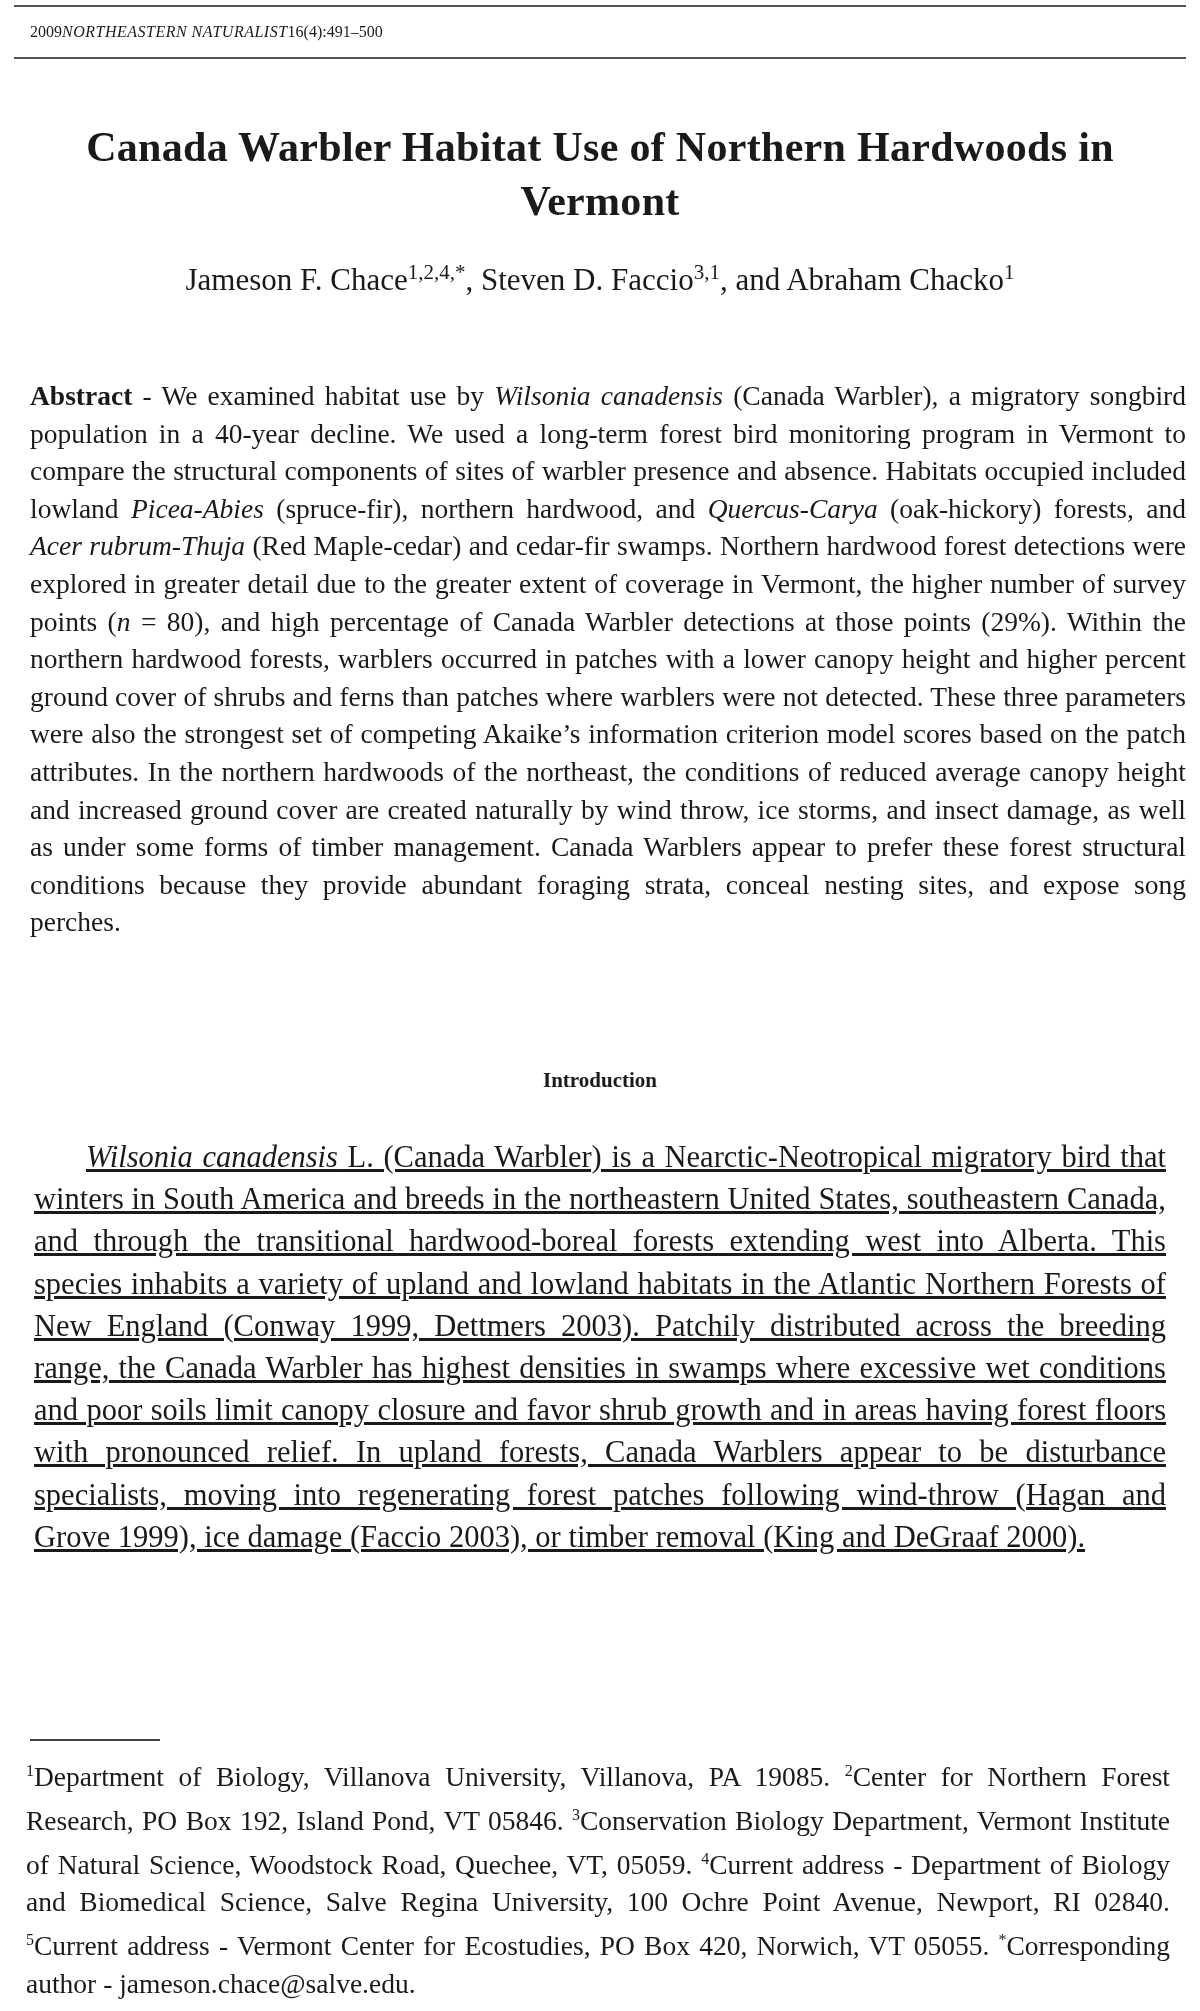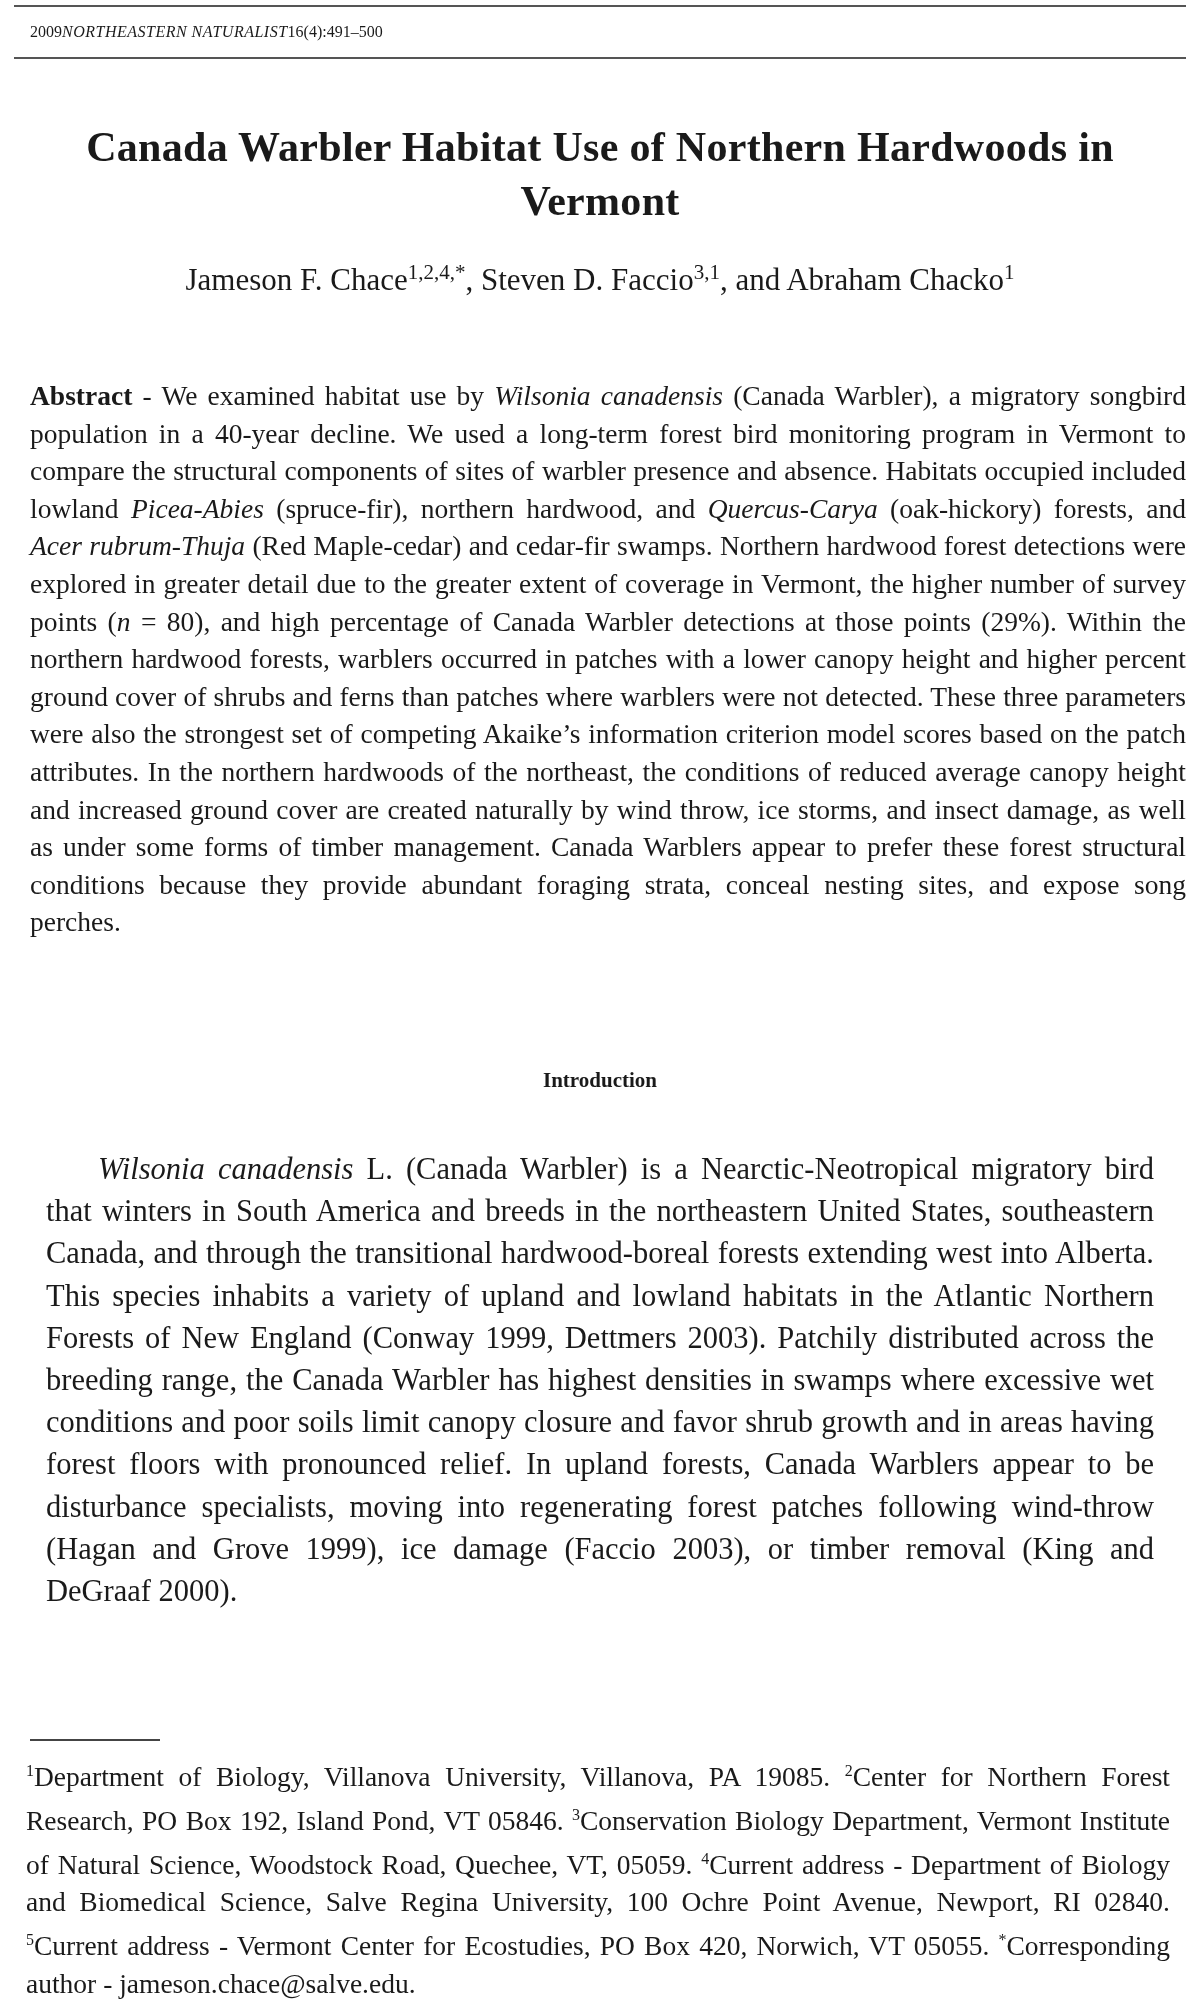--- a/index.html
+++ b/index.html
@@ -13,21 +13,21 @@
            font-weight:bold; font-size:42px; line-height:54px; letter-spacing:0.3px; }
   .authors { position:absolute; top:262px; left:0; right:0; text-align:center; font-size:31px; }
   .authors sup { font-size:21px; vertical-align:top; position:relative; top:-2px; }
   .abstract { position:absolute; top:346px; left:30px; right:14px; font-size:27.5px;
               line-height:37.6px; text-align:justify;margin-top:31px; }
   .abstract b { font-weight:bold; }
   .intro-head { position:absolute; top:1068px; left:0; right:0; text-align:center;
                 font-weight:bold; font-size:21px; }
   .intro-body { position:absolute; top:1132px; left:30px; right:30px; font-size:30.5px;
                 line-height:42.2px; text-align:justify; }
-  .intro-body p { margin:16px; text-indent:52px; }
+  .intro-body p { margin:4px; text-indent:52px;text-decoration:underline; }
   .fn-rule { position:absolute; top:1739px; left:30px; width:130px; height:1.5px; background:#444; }
   .footnotes { position:absolute; top:1752px; left:26px; right:30px; font-size:27.5px;
                line-height:37.6px; text-align:justify; }
   .footnotes sup { font-size:16px; }
   i { font-style:italic; }
 </style>
 </head>
 <body>
 
 <div class="rule" style="top:5px;"></div>

